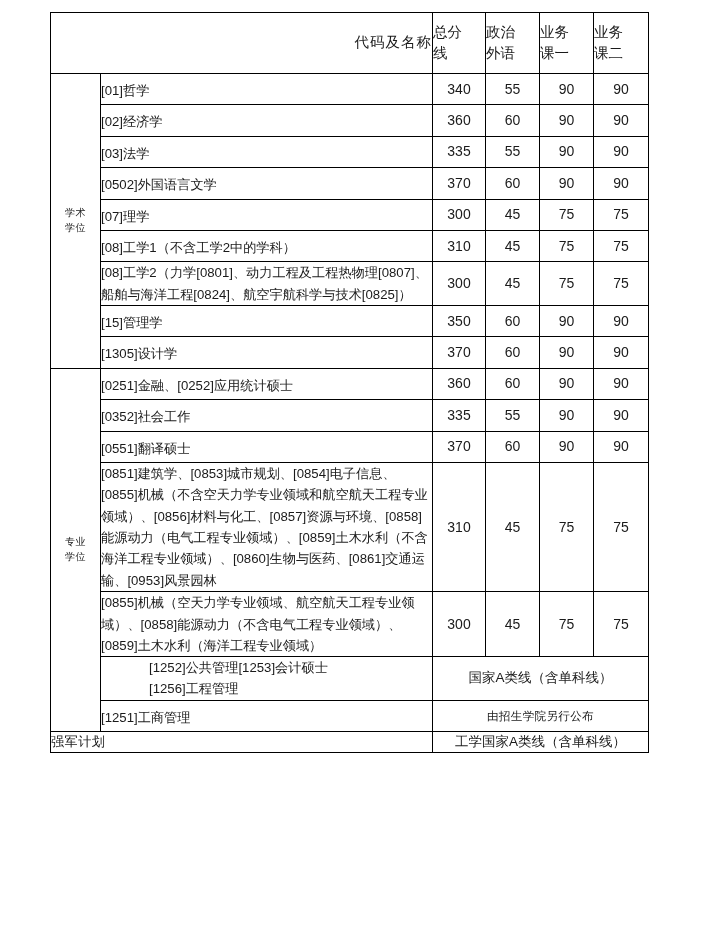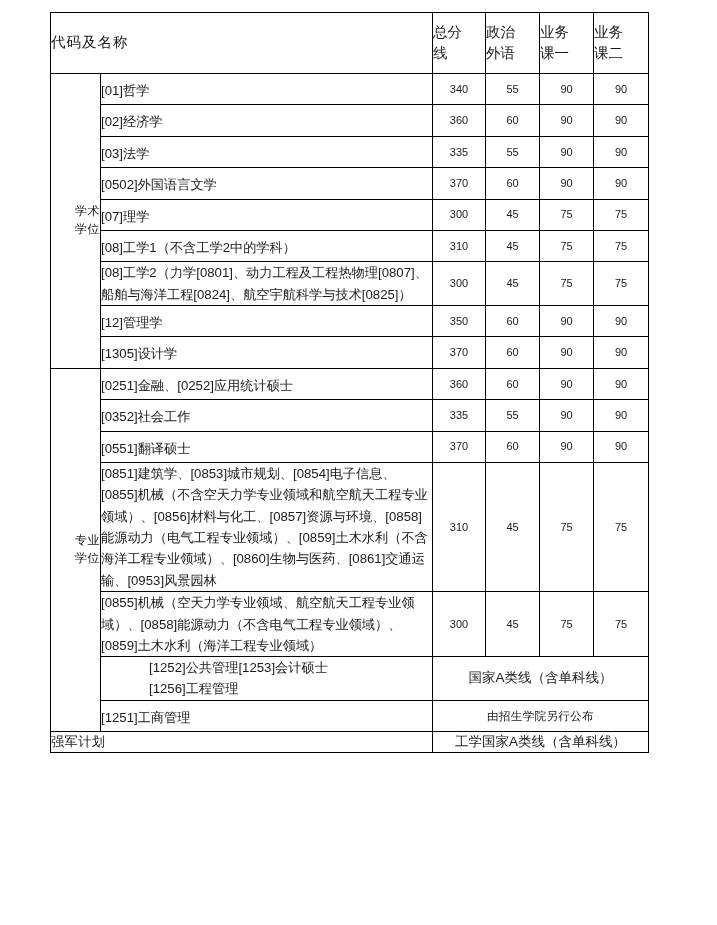--- a/index.html
+++ b/index.html
@@ -46,57 +46,57 @@
   
   col.c-group { width: 50px; }
   col.c-name  { width: 332px; }
   col.c-total { width: 53px; }
   col.c-pol   { width: 54px; }
   col.c-p1    { width: 54px; }
   col.c-p2    { width: 55px; }
 
   
   .hdr-name {
-    text-align: left;
+    text-align: right;
     font-size: 14.5px;
     letter-spacing: 1px;
     height: 60px;
     padding: 0 4px;
   }
   .hdr-score {
     text-align: left;
     font-size: 14.5px;
     line-height: 1.45;
     padding: 2px 1px;
   }
   .hdr-score span { display: block; }
 
   
   .group-label {
-    text-align: right;
-    font-size: 12px;
+    text-align: center;
+    font-size: 10px;
     line-height: 1.45;
     padding: 0 2px;
     letter-spacing: 0.5px;
   }
   .group-label span { display: block; }
 
   
   .name-cell {
     text-align: left;
     padding: 5px 6px 5px 8px;
     line-height: 1.62;
     font-size: 13.2px;
   }
   .name-cell.single { padding-top: 6px; padding-bottom: 3px; }
 
   
   .num {
     text-align: center;
-    font-size: 11px;
+    font-size: 14px;
     margin-left: 8px;
   }
 
   
   .note-center {
     text-align: center;
     font-size: 13.5px;
   }
   .note-small {
     text-align: center;
@@ -212,21 +212,21 @@
         <td class="num">75</td>
       </tr>
       <tr>
         <td class="name-cell">[08]工学2（力学[0801]、动力工程及工程热物理[0807]、船舶与海洋工程[0824]、航空宇航科学与技术[0825]）</td>
         <td class="num">300</td>
         <td class="num">45</td>
         <td class="num">75</td>
         <td class="num">75</td>
       </tr>
       <tr>
-        <td class="name-cell single">[12]管理学</td>
+        <td class="name-cell single">[15]管理学</td>
         <td class="num">350</td>
         <td class="num">60</td>
         <td class="num">90</td>
         <td class="num">90</td>
       </tr>
       <tr>
         <td class="name-cell single">[1305]设计学</td>
         <td class="num">370</td>
         <td class="num">60</td>
         <td class="num">90</td>

